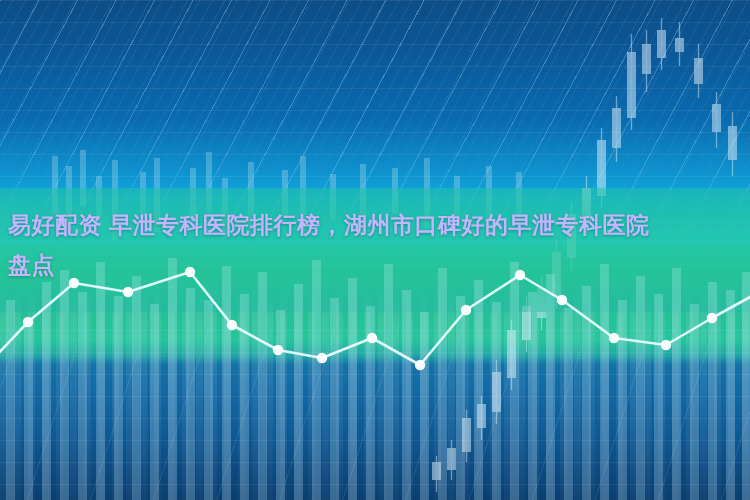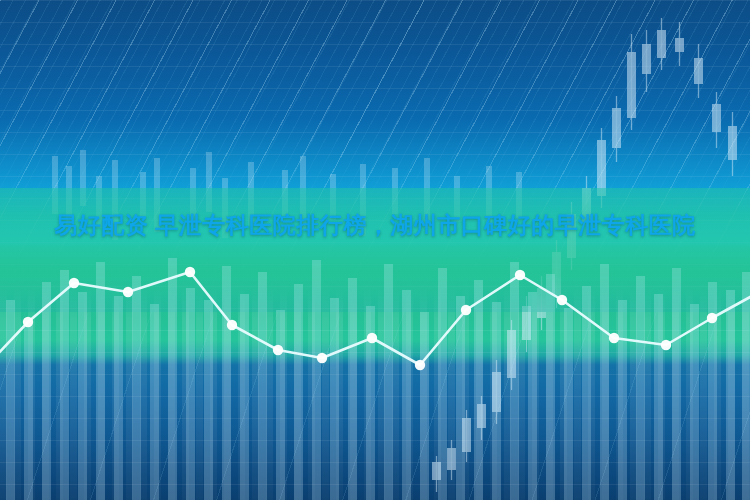--- a/index.html
+++ b/index.html
@@ -90,22 +90,21 @@
       rgba(33,180,168,.45) 100%);
     mix-blend-mode:normal;
   }
 
   svg.layer{overflow:visible;}
 
   
   #headline{
     position:absolute;
     left:0;right:0;top:205px;
-    text-align:center;
-    color:#0ea5e9;
+    color:#c4b5fd;
     font-size:23px;
     font-weight:bold;
     line-height:40px;
     letter-spacing:.5px;
     text-shadow:0 1px 3px rgba(0,40,60,.35);
     padding:0 8px;
     white-space:nowrap;
   }
   #headline .l2{display:block;white-space:nowrap;}
 </style>
@@ -254,15 +253,16 @@
       <circle cx="466" cy="310" r="5.2" fill="#ffffff" opacity="0.96"></circle>
       <circle cx="520" cy="275" r="5.2" fill="#ffffff" opacity="0.96"></circle>
       <circle cx="562" cy="300" r="5.2" fill="#ffffff" opacity="0.96"></circle>
       <circle cx="614" cy="338" r="5.2" fill="#ffffff" opacity="0.96"></circle>
       <circle cx="666" cy="345" r="5.2" fill="#ffffff" opacity="0.96"></circle>
       <circle cx="712" cy="318" r="5.2" fill="#ffffff" opacity="0.96"></circle>
     </svg>
 
   <div id="headline">
     <span>易好配资 早泄专科医院排行榜，湖州市口碑好的早泄专科医院</span>
+    <span class="l2">盘点</span>
   </div>
 
 </div>
 
 </body></html>

